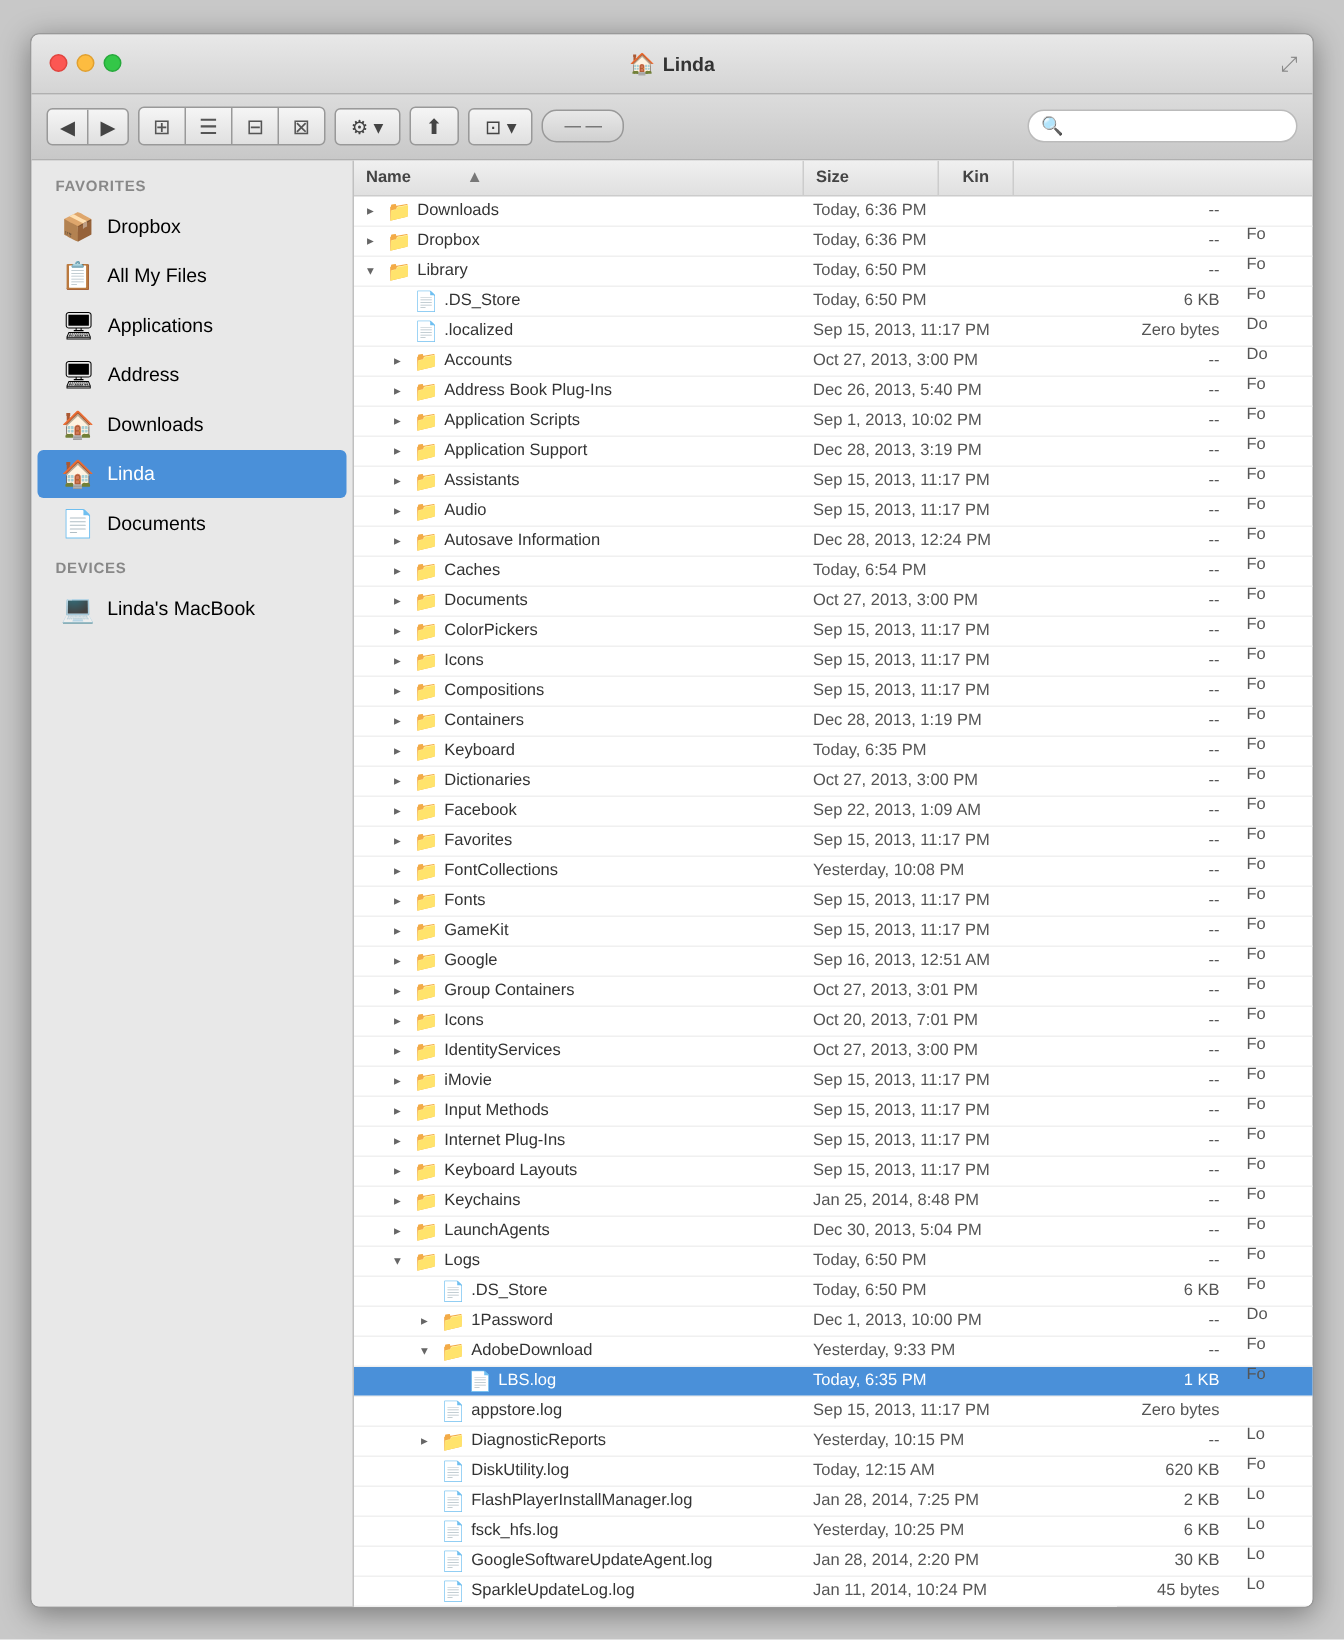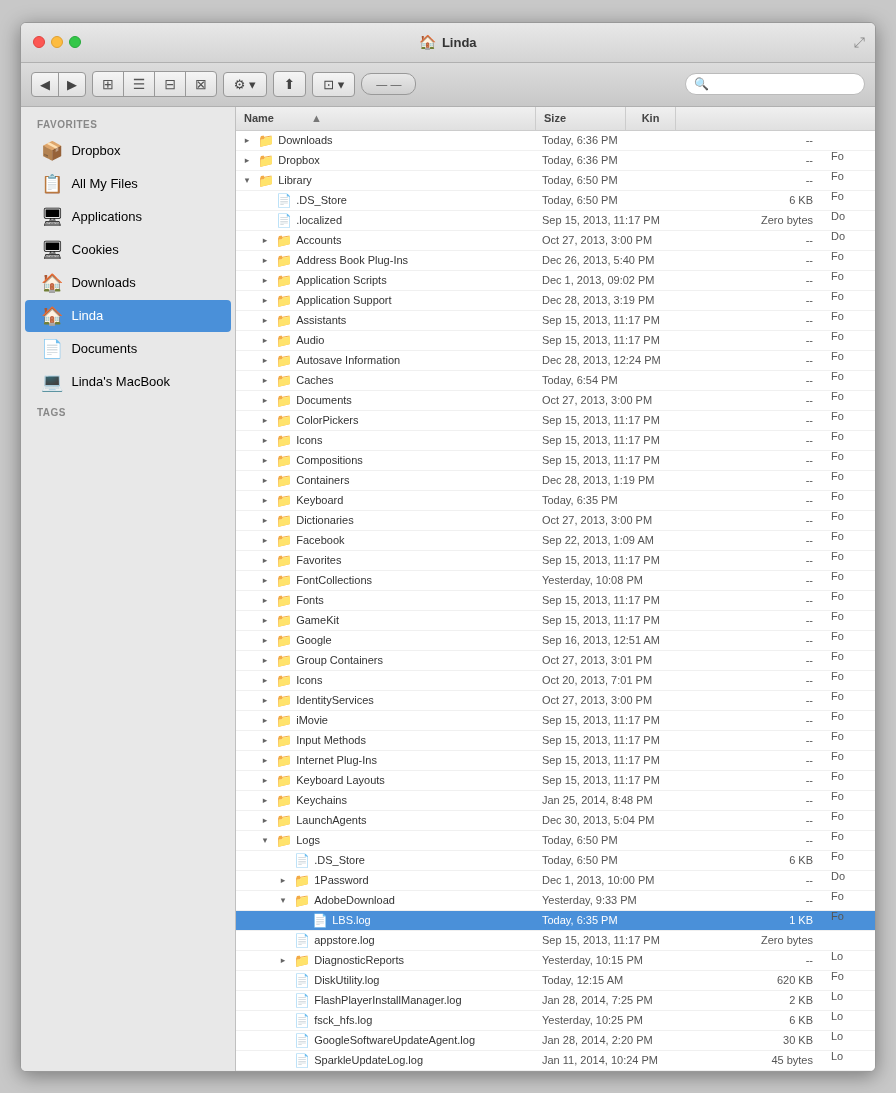--- a/index.html
+++ b/index.html
@@ -340,41 +340,41 @@
       <div class="sidebar-item">
         <span class="item-icon">📋</span>
         <span class="item-label">All My Files</span>
       </div>
       <div class="sidebar-item">
         <span class="item-icon">🖥</span>
         <span class="item-label">Applications</span>
       </div>
       <div class="sidebar-item">
         <span class="item-icon">🖥</span>
-        <span class="item-label">Cookies</span>
+        <span class="item-label">Address</span>
       </div>
       <div class="sidebar-item">
         <span class="item-icon">🏠</span>
         <span class="item-label">Downloads</span>
       </div>
       <div class="sidebar-item active">
         <span class="item-icon">🏠</span>
         <span class="item-label">Linda</span>
       </div>
       <div class="sidebar-item">
         <span class="item-icon">📄</span>
         <span class="item-label">Documents</span>
       </div>
 
+      <div class="sidebar-section-header">DEVICES</div>
       <div class="sidebar-item">
         <span class="item-icon">💻</span>
         <span class="item-label">Linda's MacBook</span>
       </div>
 
-      <div class="sidebar-section-header">TAGS</div>
     </div>
 
     <div class="file-pane">
       <div class="column-header">
         <div class="col-header col-name">
           <span>Name</span>
           <span class="sort-arrow">▲</span>
         </div>
         <div class="col-header col-size">
           <span>Size</span>
@@ -453,21 +453,21 @@
             <div class="col-cell col-cell-date">Dec 26, 2013, 5:40 PM</div>
             <div class="col-cell col-cell-size">--</div>
             <div class="col-cell col-cell-kind">Fo</div>
           </div>
           <div class="file-row">
             <div class="col-cell col-cell-name" style="padding-left: 22px;">
               <span class="disclosure">▸</span>
               <span class="file-icon">📁</span>
               <span>Application Scripts</span>
             </div>
-            <div class="col-cell col-cell-date">Dec 1, 2013, 09:02 PM</div>
+            <div class="col-cell col-cell-date">Sep 1, 2013, 10:02 PM</div>
             <div class="col-cell col-cell-size">--</div>
             <div class="col-cell col-cell-kind">Fo</div>
           </div>
           <div class="file-row">
             <div class="col-cell col-cell-name" style="padding-left: 22px;">
               <span class="disclosure">▸</span>
               <span class="file-icon">📁</span>
               <span>Application Support</span>
             </div>
             <div class="col-cell col-cell-date">Dec 28, 2013, 3:19 PM</div>

